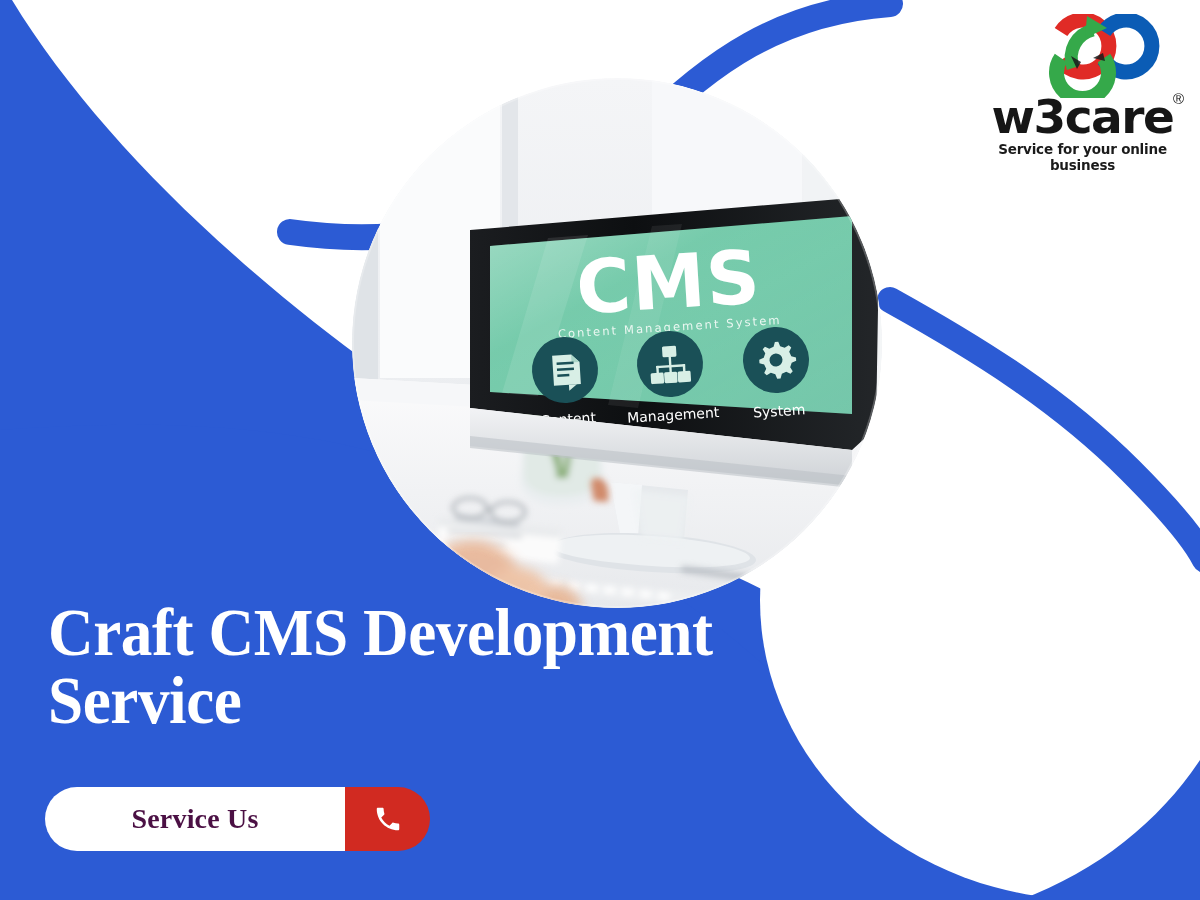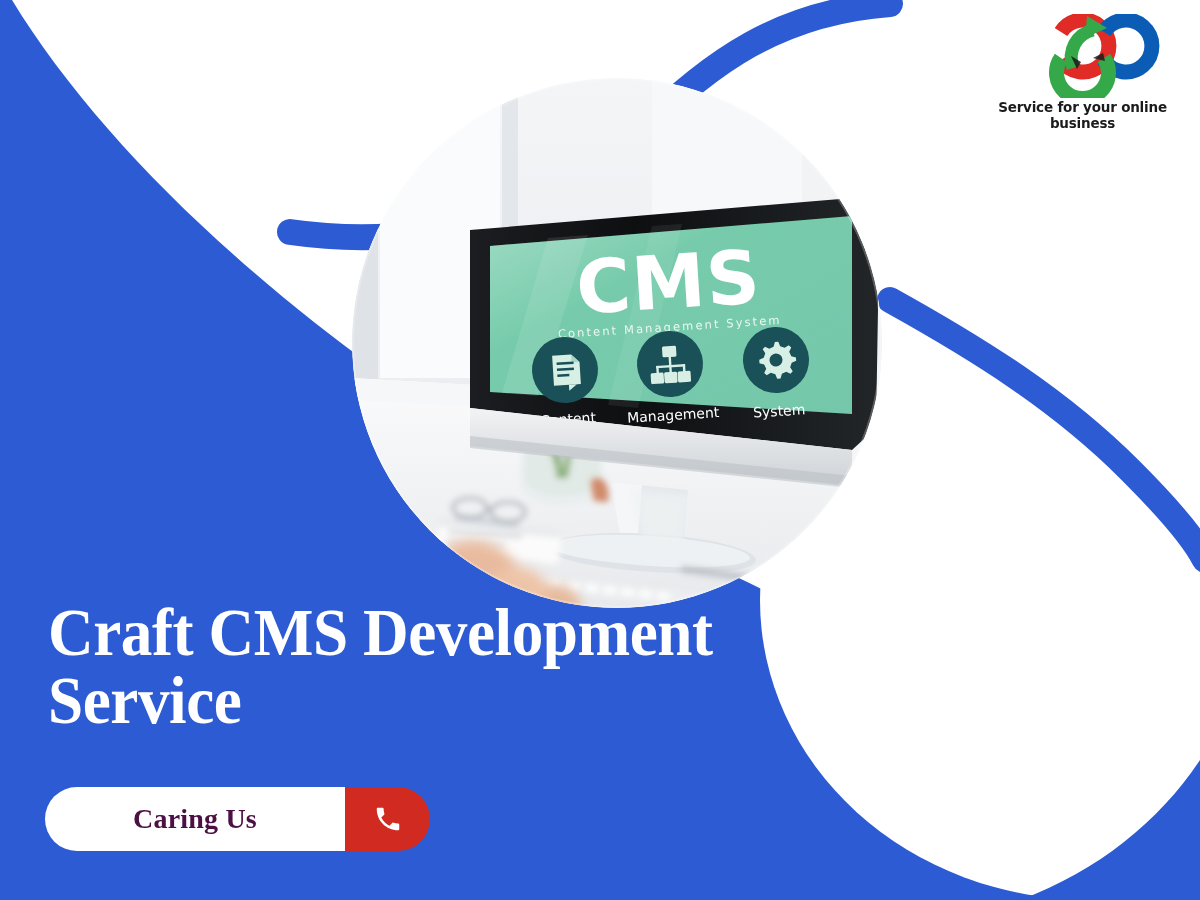--- a/index.html
+++ b/index.html
@@ -408,30 +408,34 @@
                A26,26 0 1 0 129,44" fill="none" stroke="#35a94a" stroke-width="15" stroke-linecap="butt"></path>
 
       <path d="M98,54
                C92,36 102,20 118,16" fill="none" stroke="#35a94a" stroke-width="13" stroke-linecap="butt"></path>
       <path d="M112,2 L132,14 L110,24 Z" fill="#35a94a"></path>
 
       <path d="M96,42 l10,6 l-4,7 z" fill="#1a1a1a" opacity="0.85"></path>
       <path d="M118,44 l10,-5 l2,8 z" fill="#1a1a1a" opacity="0.85"></path>
     </svg>
 
+    <span class="logo-word-wrap">
+      <span class="logo-word">w3care</span>
+      <span class="logo-reg">®</span>
+    </span>
     <span class="logo-tag">Service for your online business</span>
   </div>
 
   <h1 class="headline">
     <span>Craft CMS Development</span><br>
     <span>Service</span>
   </h1>
 
   <div class="cta">
-    <div class="cta-label">Caring Us</div>
+    <div class="cta-label">Service Us</div>
     <div class="cta-phone">
       <svg width="30" height="30" viewBox="0 0 24 24" aria-hidden="true">
         <path d="M6.6 10.8c1.4 2.8 3.8 5.1 6.6 6.6l2.2-2.2c.3-.3.7-.4 1-.2 1.2.4 2.4.6 3.6.6.6 0 1 .4 1 1V20c0 .6-.4 1-1 1C10.6 21 3 13.4 3 4c0-.6.4-1 1-1h3.5c.6 0 1 .4 1 1 0 1.3.2 2.5.6 3.6.1.4 0 .8-.2 1l-2.3 2.2z" fill="#ffffff"></path>
       </svg>
     </div>
   </div>
 
 </div>
 
 </body></html>

